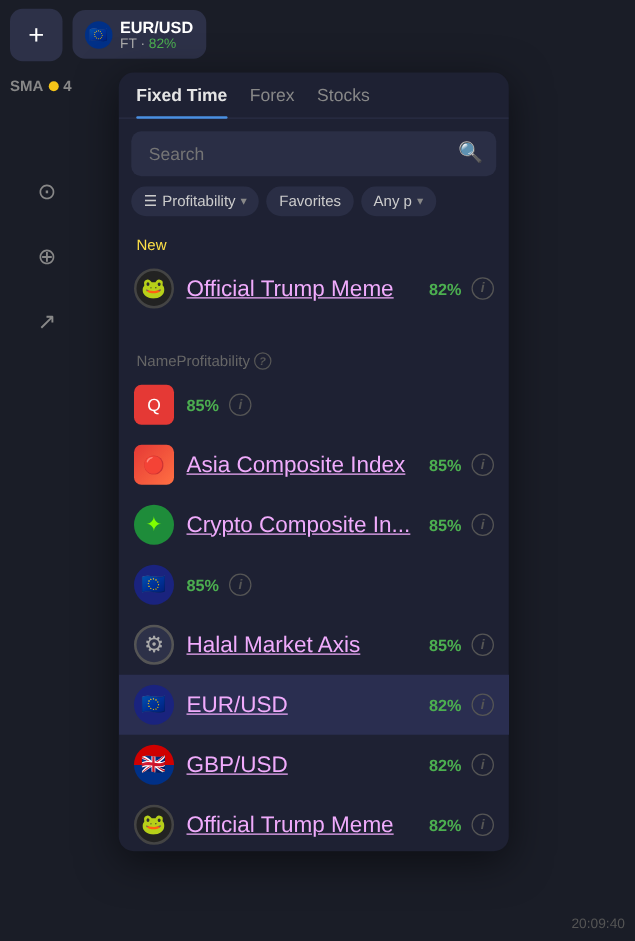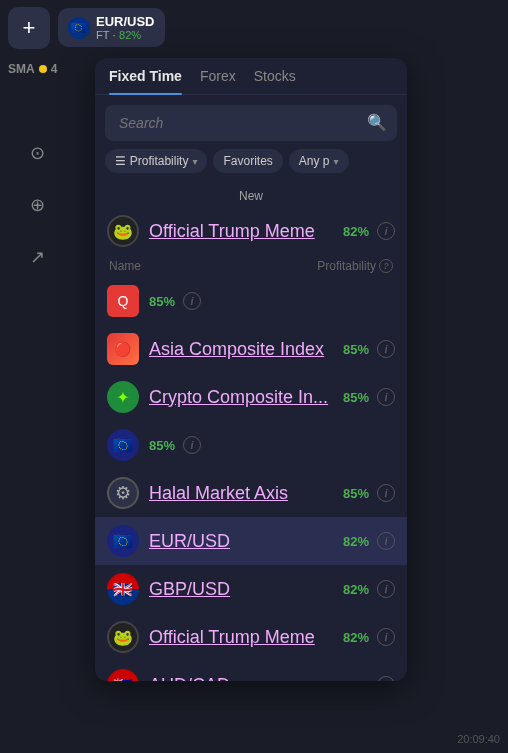--- a/index.html
+++ b/index.html
@@ -110,21 +110,20 @@
     }
     .search-input {
       width: 100%;
       background: #2a2e45;
       border: none;
       border-radius: 8px;
       padding: 10px 36px 10px 14px;
       color: #ccc;
       font-size: 14px;
       outline: none;
-      font-style: italic;
     }
     .search-icon-wrap {
       position: absolute;
       right: 20px; top: 50%;
       transform: translateY(-50%);
       color: #888;
       font-size: 16px;
     }
 
     
@@ -154,30 +153,29 @@
       overflow-y: auto;
       scrollbar-width: thin;
       scrollbar-color: #3a3e55 transparent;
     }
     .asset-list::-webkit-scrollbar { width: 5px; }
     .asset-list::-webkit-scrollbar-track { background: transparent; }
     .asset-list::-webkit-scrollbar-thumb { background: #3a3e55; border-radius: 3px; }
 
     .section-label {
       padding: 8px 14px 4px;
-      color: #a3a3a3;
+      color: #fde047;
       font-size: 12px;
-      text-align: center;
     }
     .col-headers {
       display: flex;
-      justify-content: space-between;
       padding: 4px 14px 4px;
       color: #666;
       font-size: 12px;
+      margin-top: 23px;
     }
     .col-headers .right { display: flex; align-items: center; gap: 3px; }
 
     .asset-row {
       display: flex;
       align-items: center;
       padding: 8px 12px;
       cursor: pointer;
       position: relative;
     }

